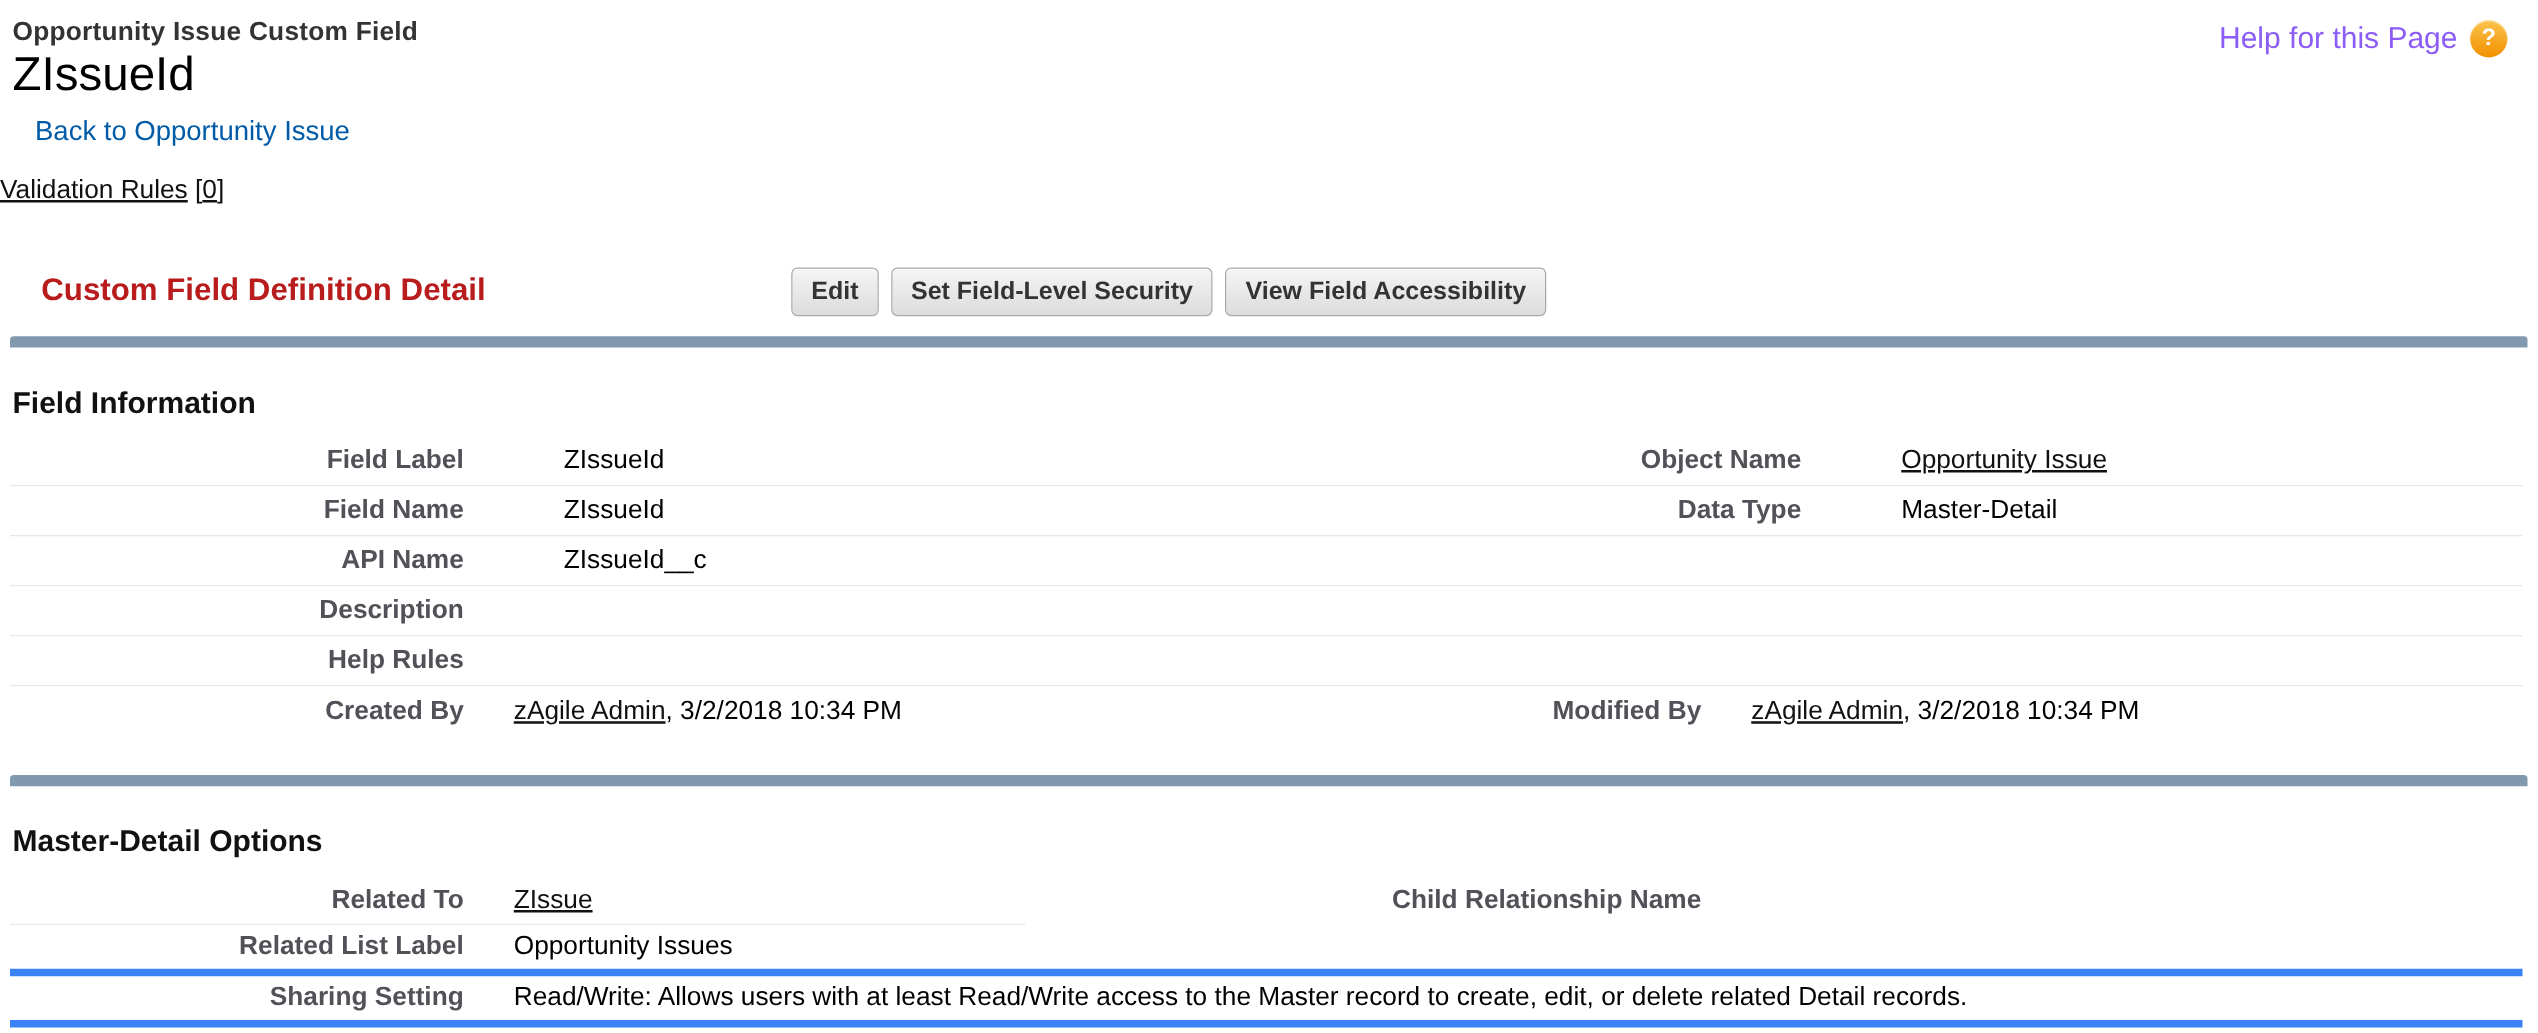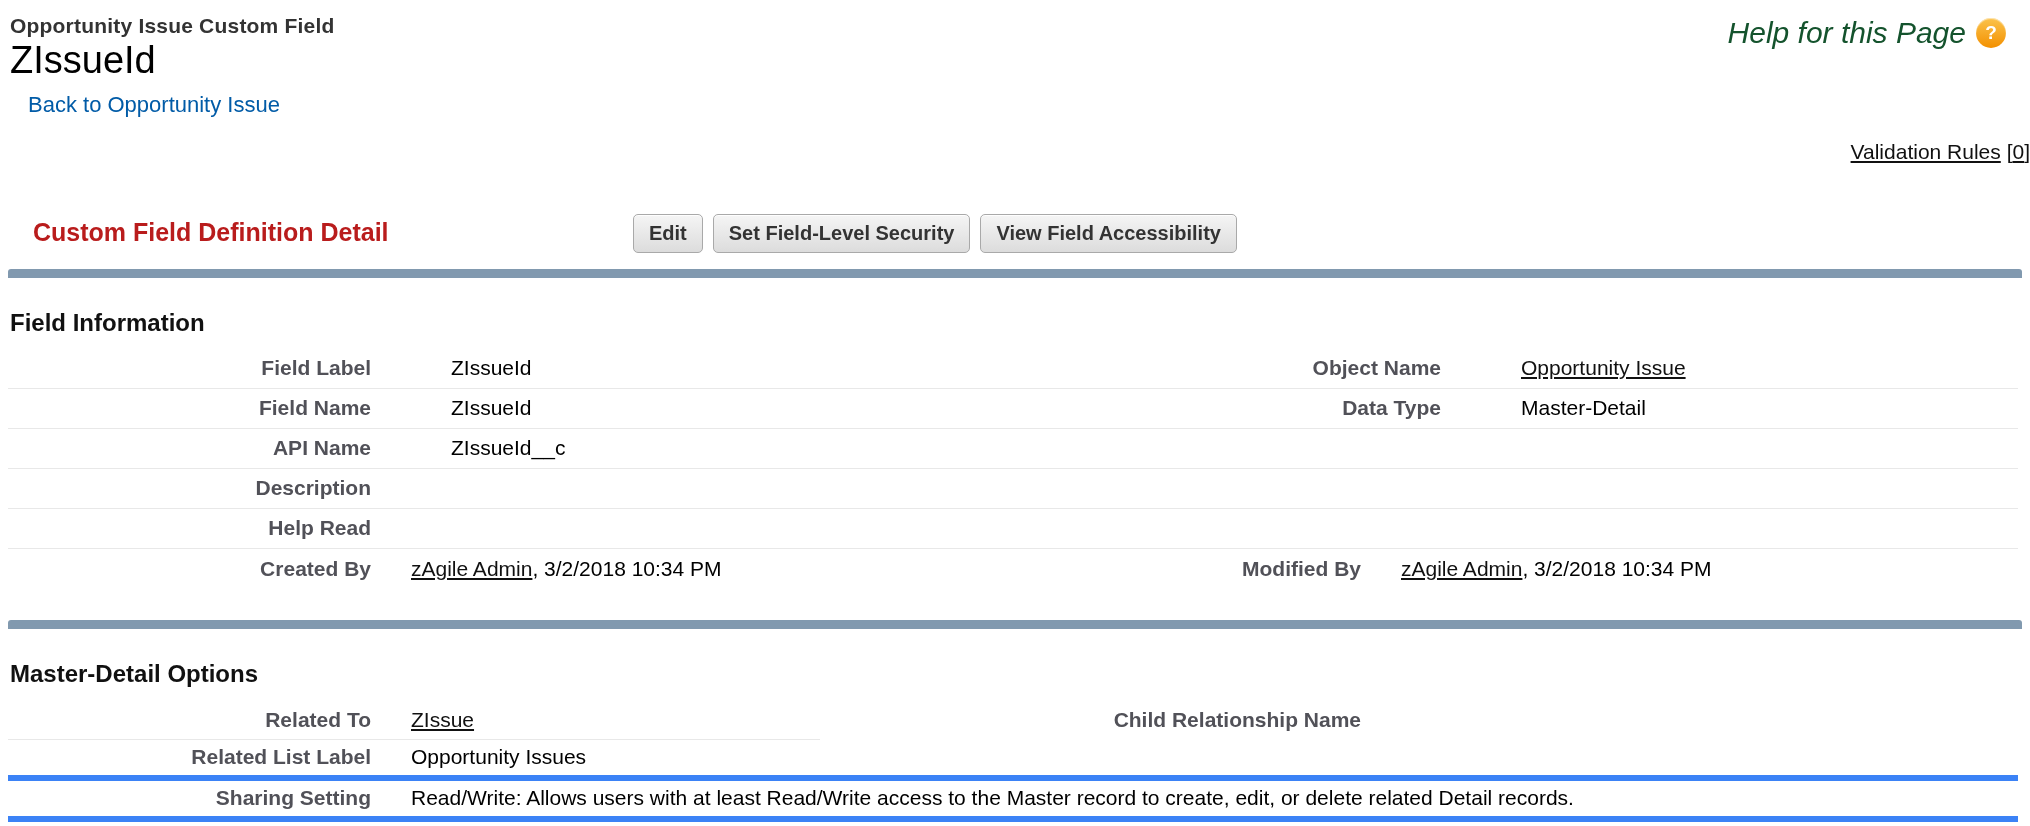--- a/index.html
+++ b/index.html
@@ -7,27 +7,27 @@
   body { font-family:"Liberation Sans", sans-serif; color:#000; }
 
   .page { width:2030px; height:826px; position:relative; }
 
   
   .header { position:relative; padding:14px 22px 0 10px; }
   .kicker { font-size:21px; font-weight:bold; color:#333; letter-spacing:0.2px; }
   .page-title { font-size:38px; font-weight:400; color:#000; margin-top:2px; line-height:1.1; }
   .back-link { display:inline-block; margin:10px 0 0 18px; font-size:22px; color:#015ba7; cursor:pointer; text-decoration:none; }
   .help-wrap { position:absolute; top:16px; right:24px; display:flex; align-items:center; gap:10px; }
-  .help-link { font-size:30px; color:#14532d; cursor:pointer;font-style:italic; }
+  .help-link { font-size:24px; color:#8b5cf6; cursor:pointer; }
   .help-icon { width:30px; height:30px; border-radius:50%; background:linear-gradient(#fbc34c,#f39000);
                color:#fff; font-weight:bold; font-size:19px; text-align:center; line-height:30px;
                box-shadow:inset 0 1px 1px rgba(255,255,255,.6); cursor:pointer; }
 
   
-  .validation { text-align:right; margin-top:22px; font-size:21px; color:#111; }
+  .validation { text-align:left; margin-top:22px; font-size:21px; color:#111; }
   .plain-link { color:#111; text-decoration:underline; cursor:pointer; }
   .bracket { color:#111; }
 
   
   .detail-header { position:relative; margin-top:50px; height:42px; }
   .detail-title { position:absolute; left:33px; top:4px; font-size:25px; font-weight:bold; color:#b91c1c; }
   .button-row { position:absolute; left:633px; top:0; display:flex; gap:10px; }
   .btn { font-family:"Liberation Sans", sans-serif; font-size:20px; font-weight:bold; color:#333;
          padding:7px 15px; border:1px solid #a9a9a9; border-radius:5px;
          background:linear-gradient(#f5f5f5,#dcdcdc); box-shadow:inset 0 1px 0 rgba(255,255,255,.85);
@@ -105,21 +105,21 @@
       <div class="dlabel"></div>
       <div class="dvalue"></div>
     </div>
     <div class="drow sep">
       <div class="dlabel">Description</div>
       <div class="dvalue"></div>
       <div class="dlabel"></div>
       <div class="dvalue"></div>
     </div>
     <div class="drow sep">
-      <div class="dlabel">Help Read</div>
+      <div class="dlabel">Help Rules</div>
       <div class="dvalue"></div>
       <div class="dlabel"></div>
       <div class="dvalue"></div>
     </div>
     <div class="drow">
       <div class="dlabel">Created By</div>
       <div class="dvalue"><span class="plain-link">zAgile Admin</span><span>, 3/2/2018 10:34 PM</span></div>
       <div class="dlabel">Modified By</div>
       <div class="dvalue"><span class="plain-link">zAgile Admin</span><span>, 3/2/2018 10:34 PM</span></div>
     </div>

